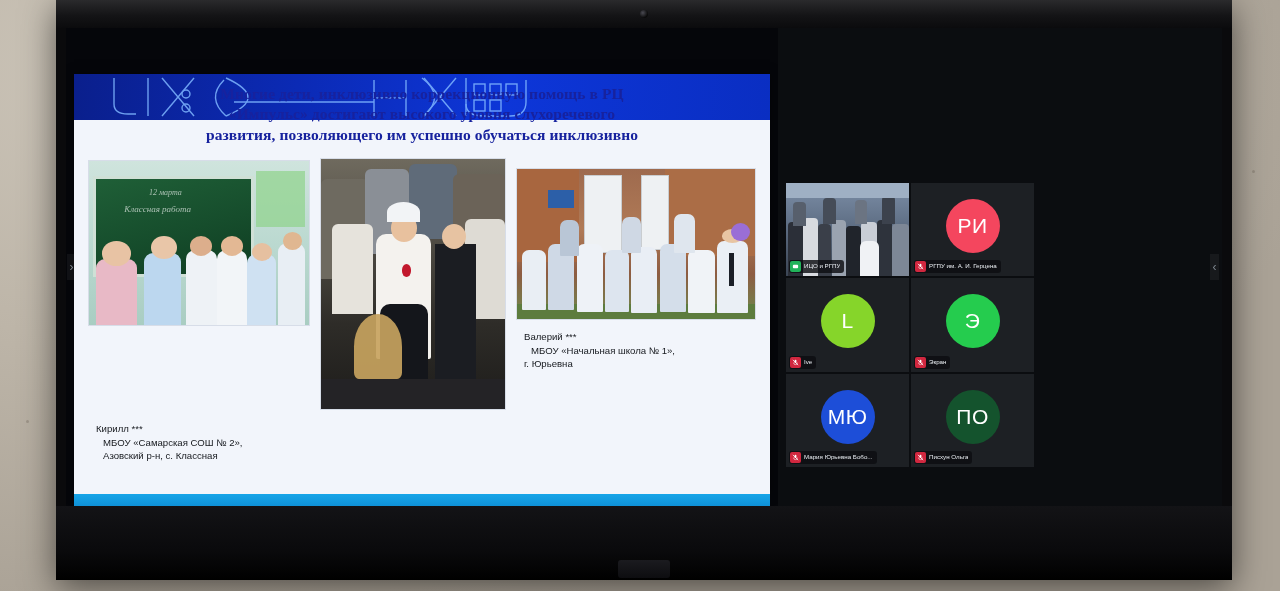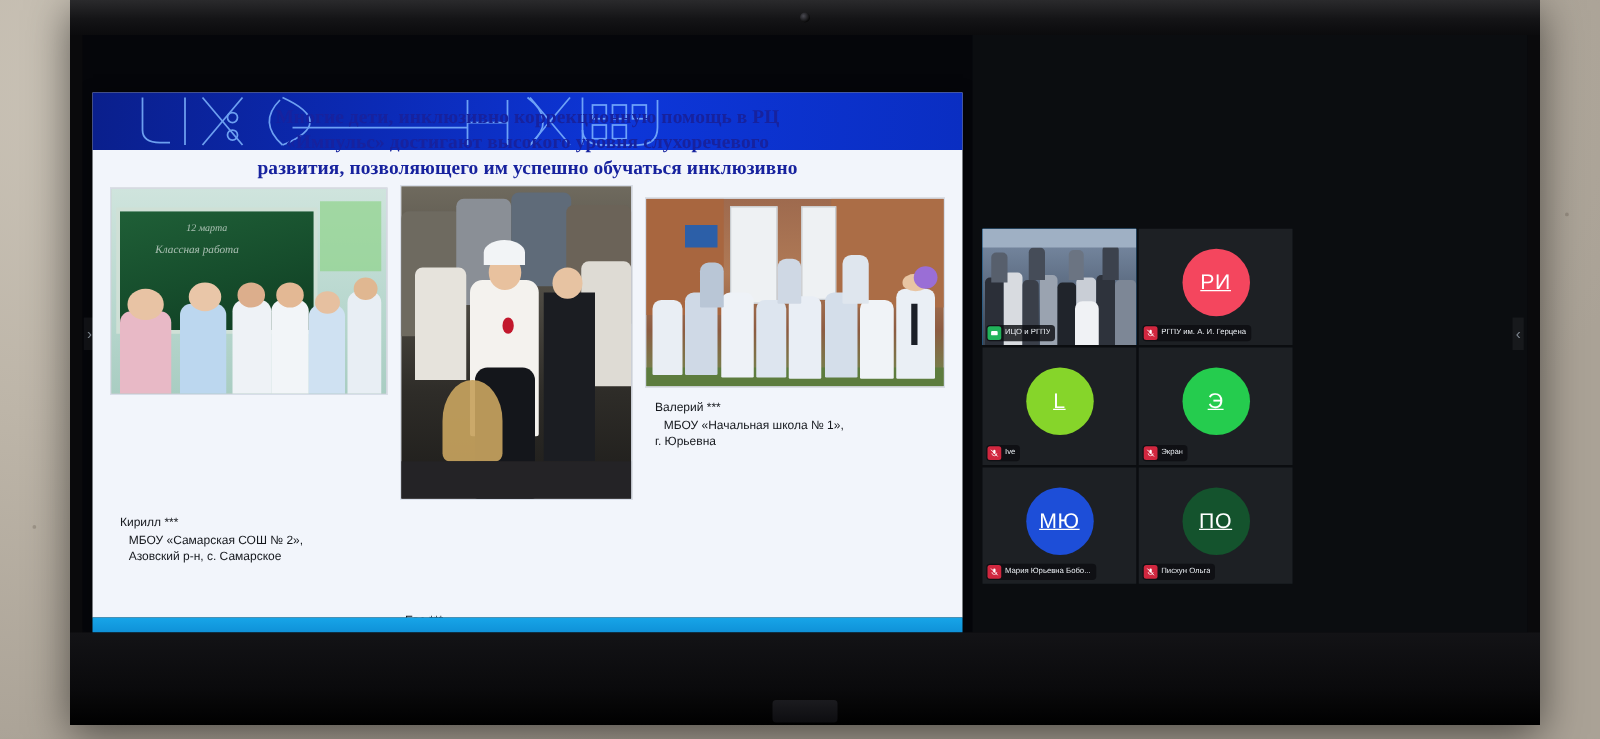--- a/index.html
+++ b/index.html
@@ -87,21 +87,21 @@
     position: absolute; left: 24px; top: 10px; width: 648px;
     text-align: center;
     font-family: "Liberation Serif", serif;
     font-weight: bold;
     font-size: 15.5px;
     line-height: 1.32;
     color: #17229e;
     letter-spacing: .1px;
   }
 
-  .photos { position: absolute; left: 0; top: 76px; width: 696px; height: 300px; }
+  .photos { position: absolute; left: 0; top: 86px; width: 696px; height: 300px; }
 
   .ph { position: absolute; border: 1px solid #d7dde8; overflow: hidden; background:#ccc; }
   .ph-1 { left: 14px;  top: 0px;   width: 222px; height: 166px; }
   .ph-2 { left: 246px; top: -2px;  width: 186px; height: 252px; }
   .ph-3 { left: 442px; top: 8px;   width: 240px; height: 152px; }
 
   .cap {
     position: absolute;
     font-size: 9.6px;
     line-height: 1.42;
@@ -153,21 +153,21 @@
     background: #1d2024;
     overflow: hidden;
   }
   .tile.active { outline: 2px solid #2b9cf0; outline-offset: -2px; }
   .avatar {
     position: absolute; left: 50%; top: 46%;
     transform: translate(-50%,-50%);
     width: 54px; height: 54px;
     border-radius: 50%;
     display: flex; align-items: center; justify-content: center;
-    color: #fff; font-size: 17px; letter-spacing: .5px; text-decoration: underline;
+    color: #fff; font-size: 21px; letter-spacing: .5px;
   }
   .namebar {
     position: absolute; left: 3px; bottom: 3px;
     display: flex; align-items: center; gap: 3px;
     max-width: 96%;
     background: rgba(12,14,17,.82);
     border-radius: 3px;
     padding: 1px 4px 1px 1px;
   }
   .micbox {
@@ -317,21 +317,21 @@
             <div style="position:absolute;left:89%;top:56%;width:2%;height:22%;background:#1b1f27;"></div>
             <div style="position:absolute;left:90%;top:36%;width:8%;height:12%;background:#9a6ed6;border-radius:50%;"></div>
             <div class="p3-child" style="left:18%;top:34%;width:8%;height:24%;background:#b9c6d6;"></div>
             <div class="p3-child" style="left:44%;top:32%;width:8%;height:24%;background:#cfd8e4;"></div>
             <div class="p3-child" style="left:66%;top:30%;width:9%;height:26%;background:#dfe6ee;"></div>
           </div>
 
           <div class="cap cap-1">
             <span>Кирилл ***</span>
             <span class="ind">МБОУ «Самарская СОШ № 2»,</span>
-            <span class="ind">Азовский р-н, с. Самарское</span>
+            <span class="ind">Азовский р-н, с. Классная</span>
           </div>
 
           <div class="cap cap-2">
             <span>Ева ***</span>
             
           </div>
 
           <div class="cap cap-3">
             <span>Валерий ***</span>
             <span class="ind">МБОУ «Начальная школа № 1»,</span>

